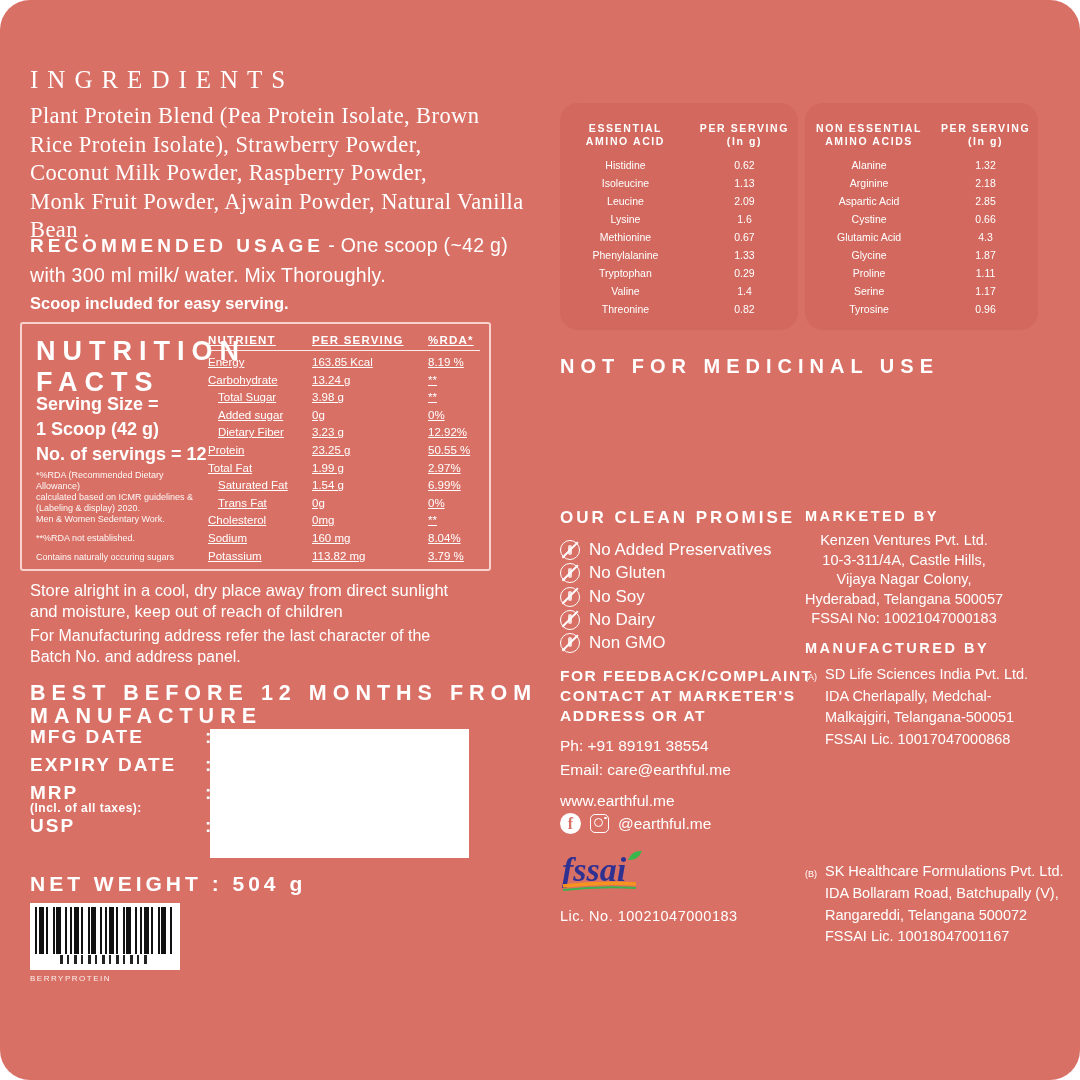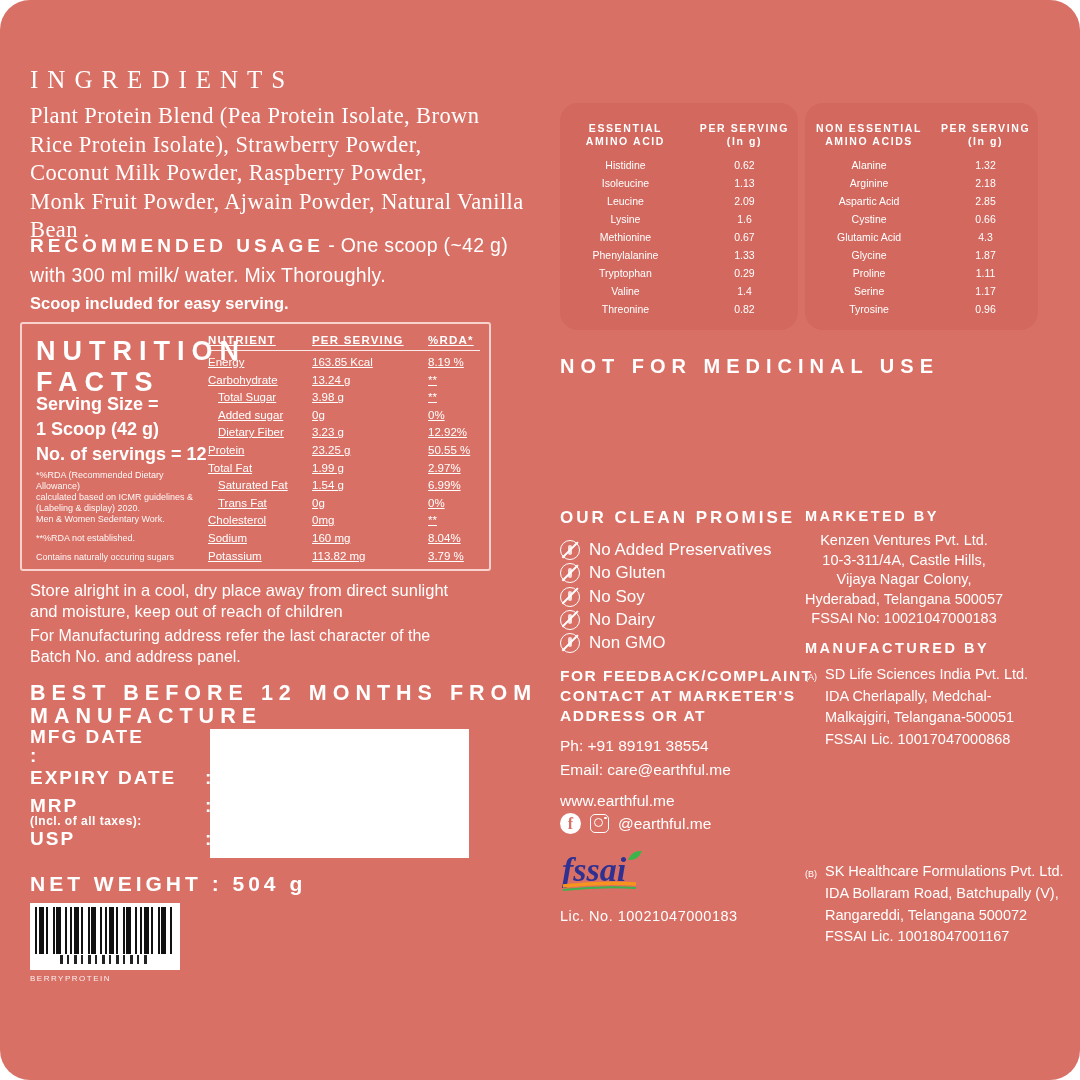--- a/index.html
+++ b/index.html
@@ -224,21 +224,21 @@
 
   <div class="abs bestbefore" style="left:30px;top:682px;">
 
   <div>BEST BEFORE 12 MONTHS FROM</div>
       <div>MANUFACTURE</div>
     </div>
 
   <div class="abs fields" style="left:30px;top:726px;">
 
 
-      <div class="frow" style="min-height:28px;flex-direction:column;">
+      <div class="frow" style="min-height:28px;">
         <div class="flabel">
           <div>MFG DATE</div>
           <div class="fsub"></div>
         </div>
         <div>:</div>
       </div>
 
       <div class="frow" style="min-height:28px;">
         <div class="flabel">
           <div>EXPIRY DATE</div>

